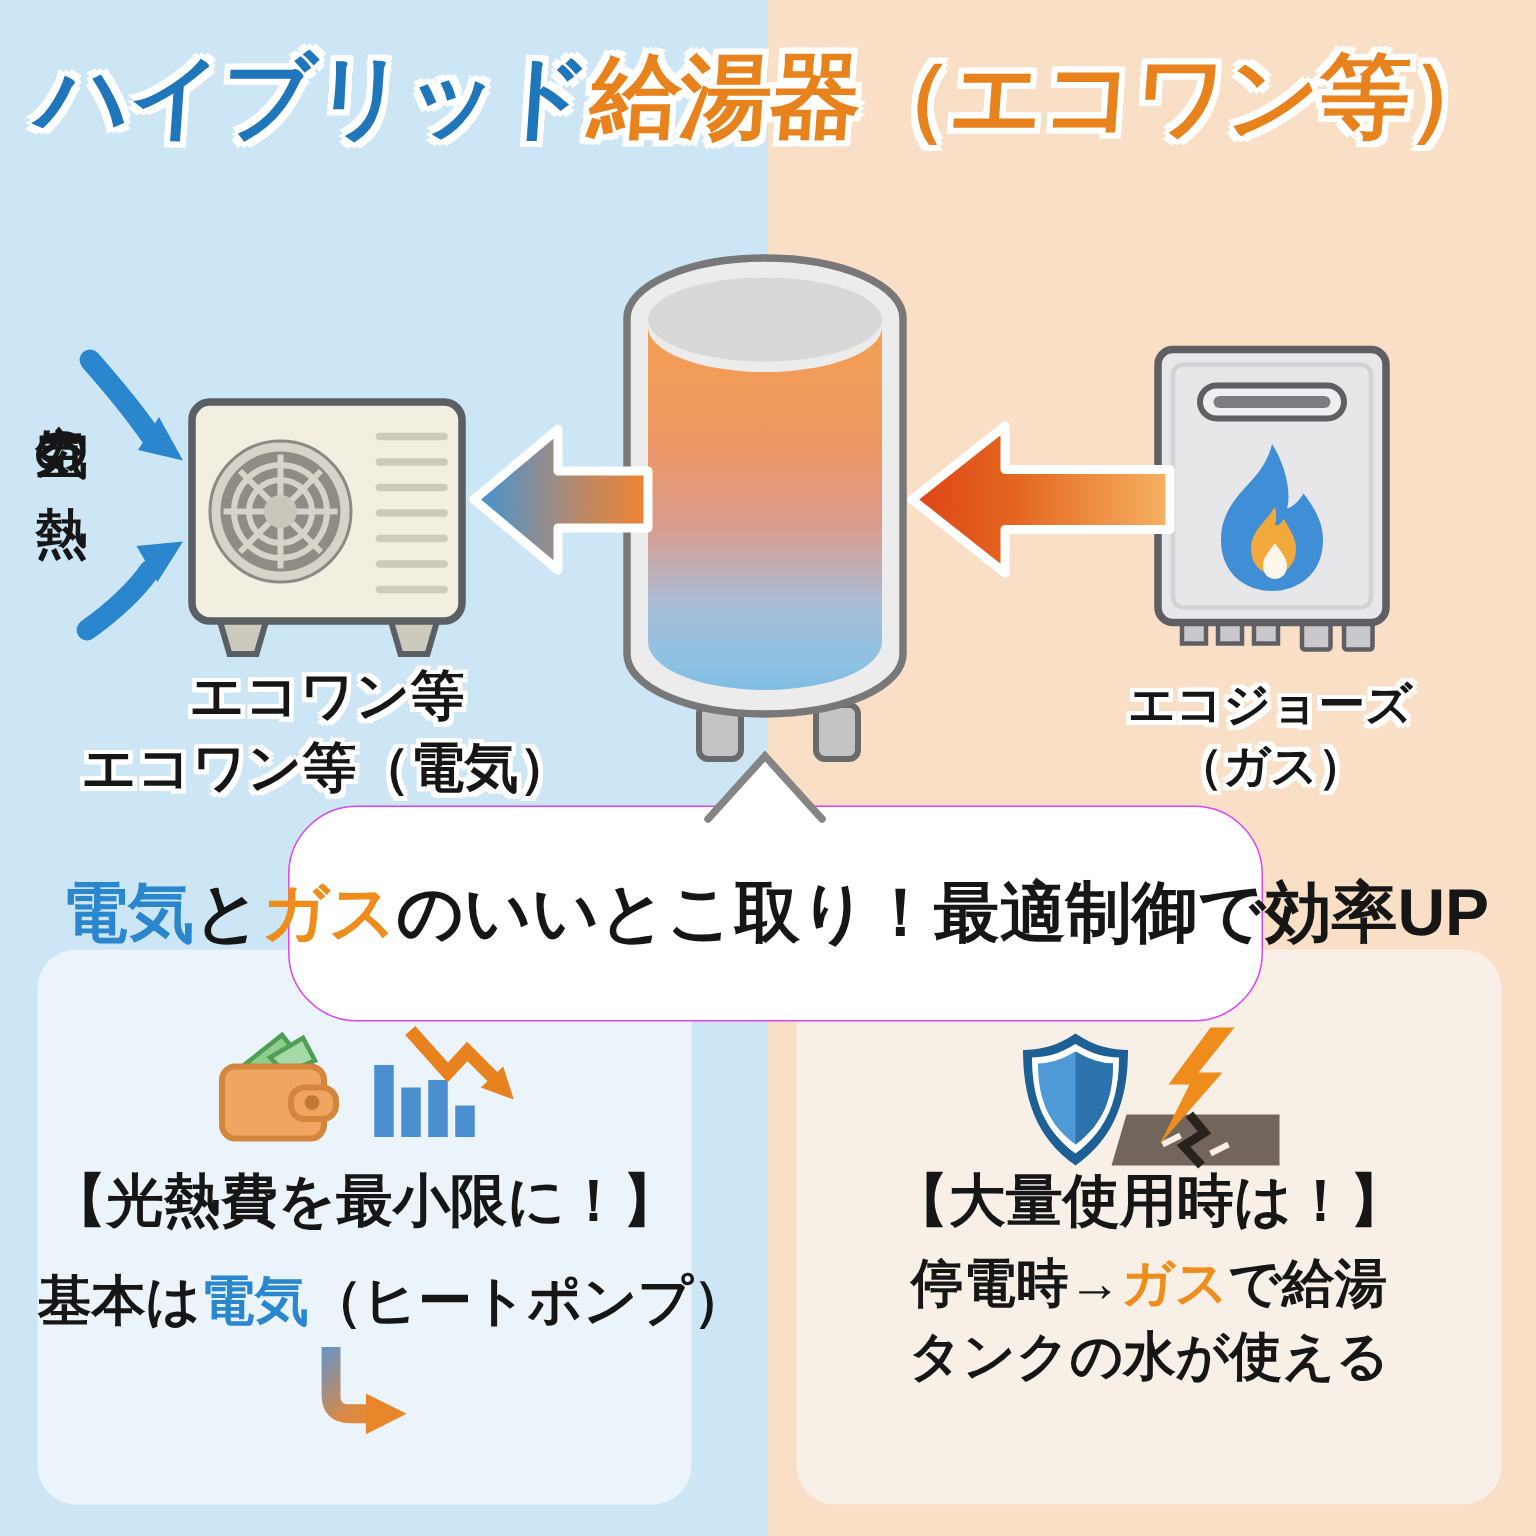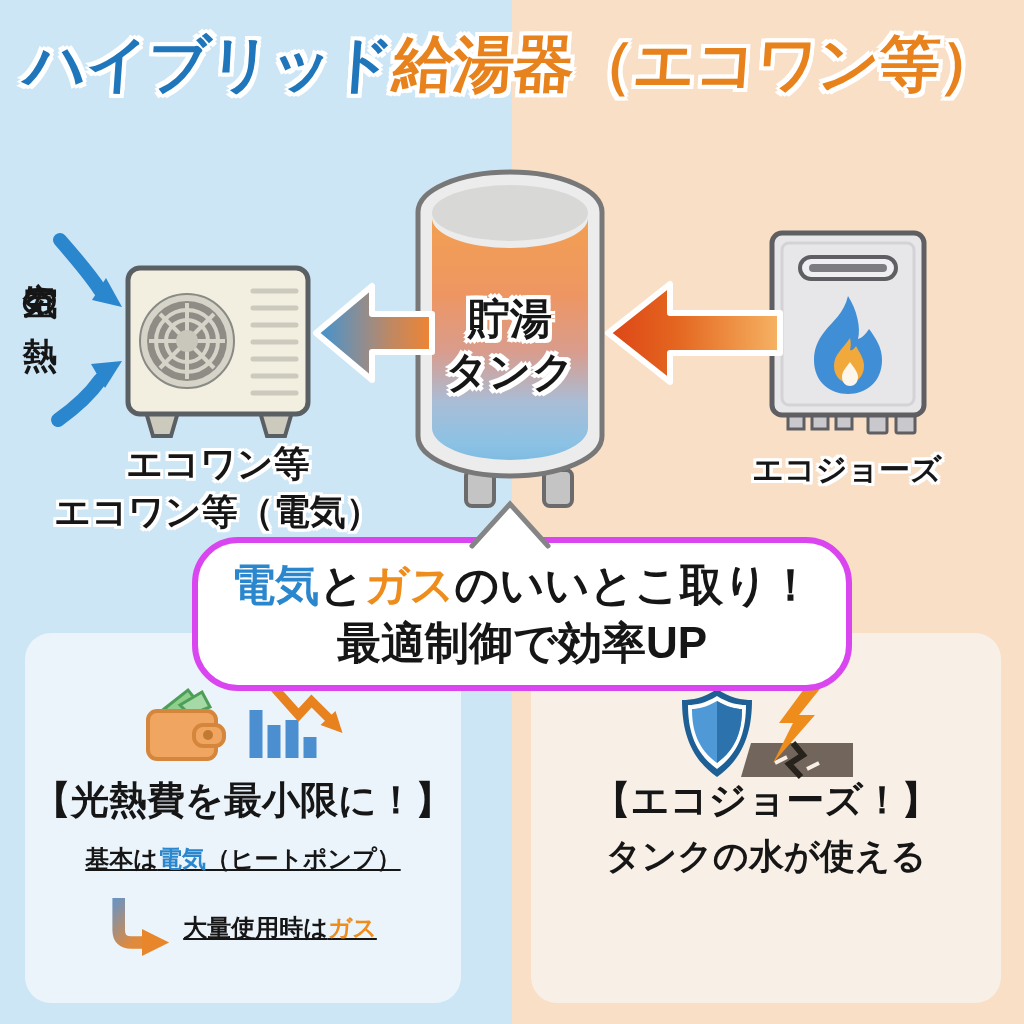--- a/index.html
+++ b/index.html
@@ -20,28 +20,28 @@
   .hp-label{left:48px;top:440px;width:340px;font-size:36px;}
   .tank-label{left:410px;top:293px;width:200px;font-size:42px;line-height:1.25;
     text-shadow:-4px -4px 0 #fff,0 -4px 0 #fff,4px -4px 0 #fff,-4px 0 0 #fff,4px 0 0 #fff,-4px 4px 0 #fff,0 4px 0 #fff,4px 4px 0 #fff;}
   .gas-label{left:692px;top:450px;width:310px;font-size:31px;}
   .diagram-svg{left:0;top:0;width:1024px;height:1024px;z-index:2;pointer-events:none;}
   .box{top:633px;height:370px;border-radius:26px;z-index:1;}
   .box-cost{left:25px;width:436px;background:#ecf4fb;}
   .box-disaster{left:531px;width:470px;background:#f8f0e7;}
   .box-icons{top:50px;left:0;width:100%;display:flex;justify-content:center;align-items:flex-end;gap:14px;}
   .box-heading{top:142px;left:0;width:100%;text-align:center;font-size:38px;color:#161616;}
-  .box-line{left:0;width:100%;text-align:center;font-size:24px;color:#161616;white-space:nowrap;text-decoration:underline;}
+  .box-line{left:0;width:100%;text-align:center;font-size:36px;color:#161616;white-space:nowrap;}
   .cost-line1{top:210px;}
   .cost-line2{top:264px;display:flex;justify-content:center;align-items:center;gap:10px;}
   .dis-lines{top:198px;left:0;width:100%;text-align:center;font-size:35px;color:#161616;line-height:49px;}
   .blue-txt{color:#2a86cd;}
   .orange-txt{color:#ee8c1c;}
-  .bubble{left:192px;top:537px;width:648px;height:142px;background:#fff;border:6px solid #d946ef;border-radius:46px;z-index:5;
-    display:flex;flex-direction:column;justify-content:center;align-items:center;}
+  .bubble{left:192px;top:537px;width:648px;height:142px;background:#fff;border:1px solid #d946ef;border-radius:46px;z-index:5;
+    display:flex;flex-direction:row;justify-content:center;align-items:center;}
   .bubble-line{font-size:44px;color:#161616;line-height:1.32;white-space:nowrap;}
   .pointer-svg{left:0;top:0;width:1024px;height:1024px;z-index:6;pointer-events:none;}
 </style>
 </head>
 <body>
 
 <div class="canvas">
 
   <div class="abs bg-left"></div>
   <div class="abs bg-right"></div>
@@ -141,26 +141,23 @@
 
   <h1 class="abs title" style="margin:0;">
     <span class="t-blue">ハイブリッド</span><span class="t-orange">給湯器（エコワン等）</span>
   </h1>
 
   <div class="abs air-label">空気の熱</div>
   <div class="abs lbl outl hp-label">
     <div>エコワン等</div>
     <div>エコワン等（電気）</div>
   </div>
-  <div class="abs lbl tank-label" style="z-index:3;">
-    <div>貯湯</div>
-    <div>タンク</div>
-  </div>
   <div class="abs lbl outl gas-label">
     <div>エコジョーズ</div>
+    <div>（ガス）</div>
   </div>
 
   <div class="abs box box-cost">
     <div class="abs box-icons">
       <svg width="92" height="80" viewBox="0 0 90 80">
         <polygon points="26,24 50,5 62,20 40,30" fill="#8ecf8e" stroke="#4e9e58" stroke-width="3"></polygon>
         <polygon points="42,20 64,7 72,22 52,30" fill="#a5d9a5" stroke="#4e9e58" stroke-width="3"></polygon>
         <rect x="10" y="26" width="68" height="48" rx="9" fill="#f0a660" stroke="#d4873c" stroke-width="4"></rect>
         <rect x="56" y="40" width="30" height="21" rx="9" fill="#f0a660" stroke="#d4873c" stroke-width="4"></rect>
         <circle cx="70" cy="50" r="5" fill="#c27a33"></circle>
@@ -184,21 +181,20 @@
       <svg width="64" height="62" viewBox="0 0 66 62">
         <defs>
           <linearGradient id="lArrowGrad" x1="0" y1="0" x2="0.55" y2="1">
             <stop offset="0" stop-color="#6f93bd"></stop>
               <stop offset="1" stop-color="#e08a3c"></stop>
           </linearGradient>
         </defs>
         <path d="M10,0 V33 Q10,46 23,46 H36" fill="none" stroke="url(#lArrowGrad)" stroke-width="13"></path>
         <polygon points="34,32 62,46 34,60" fill="#e8862c"></polygon>
       </svg>
-      <span><span>大量使用時は</span><span class="orange-txt">ガス</span></span>
     </div>
   </div>
 
   <div class="abs box box-disaster">
     <div class="abs box-icons">
       <svg width="192" height="98" viewBox="0 0 190 98">
         <g>
           <polygon points="80,60 182,60 182,94 70,94" fill="#72665c"></polygon>
           <polyline points="122,60 132,72 118,81 130,94" fill="none" stroke="#28221d" stroke-width="6"></polyline>
           <polyline points="104,80 116,74" stroke="#f8f0e7" stroke-width="4" fill="none"></polyline>
@@ -208,22 +204,23 @@
           <path d="M136,2 L108,40 L122,40 L102,80 L144,32 L128,32 L152,2 Z" fill="#ee8c1c"></path>
         </g>
         <g>
           <path d="M46,6 C59,15 71,17 81,17 C81,48 73,75 46,94 C19,75 11,48 11,17 C21,17 33,15 46,6 Z" fill="#1e5f96"></path>
           <path d="M46,13 C57,20 67,22 75,22 C75,48 68,70 46,86 C24,70 17,48 17,22 C25,22 35,20 46,13 Z" fill="#ffffff"></path>
           <path d="M46,18 C56,24 65,26 71,26 C71,48 65,66 46,80 C27,66 21,48 21,26 C27,26 36,24 46,18 Z" fill="#4f9ad6"></path>
           <path d="M46,18 C56,24 65,26 71,26 C71,48 65,66 46,80 Z" fill="#2c72ac"></path>
         </g>
       </svg>
     </div>
-    <div class="abs box-heading">【エコジョーズ！】</div>
+    <div class="abs box-heading">【大量使用時は！】</div>
     <div class="abs dis-lines">
+      <div><span>停電時→</span><span class="orange-txt">ガス</span><span>で給湯</span></div>
       <div>タンクの水が使える</div>
     </div>
   </div>
 
   <div class="abs bubble">
     <div class="bubble-line">
       <span class="blue-txt">電気</span><span>と</span><span class="orange-txt">ガス</span><span>のいいとこ取り！</span>
     </div>
     <div class="bubble-line">最適制御で効率UP</div>
   </div>

